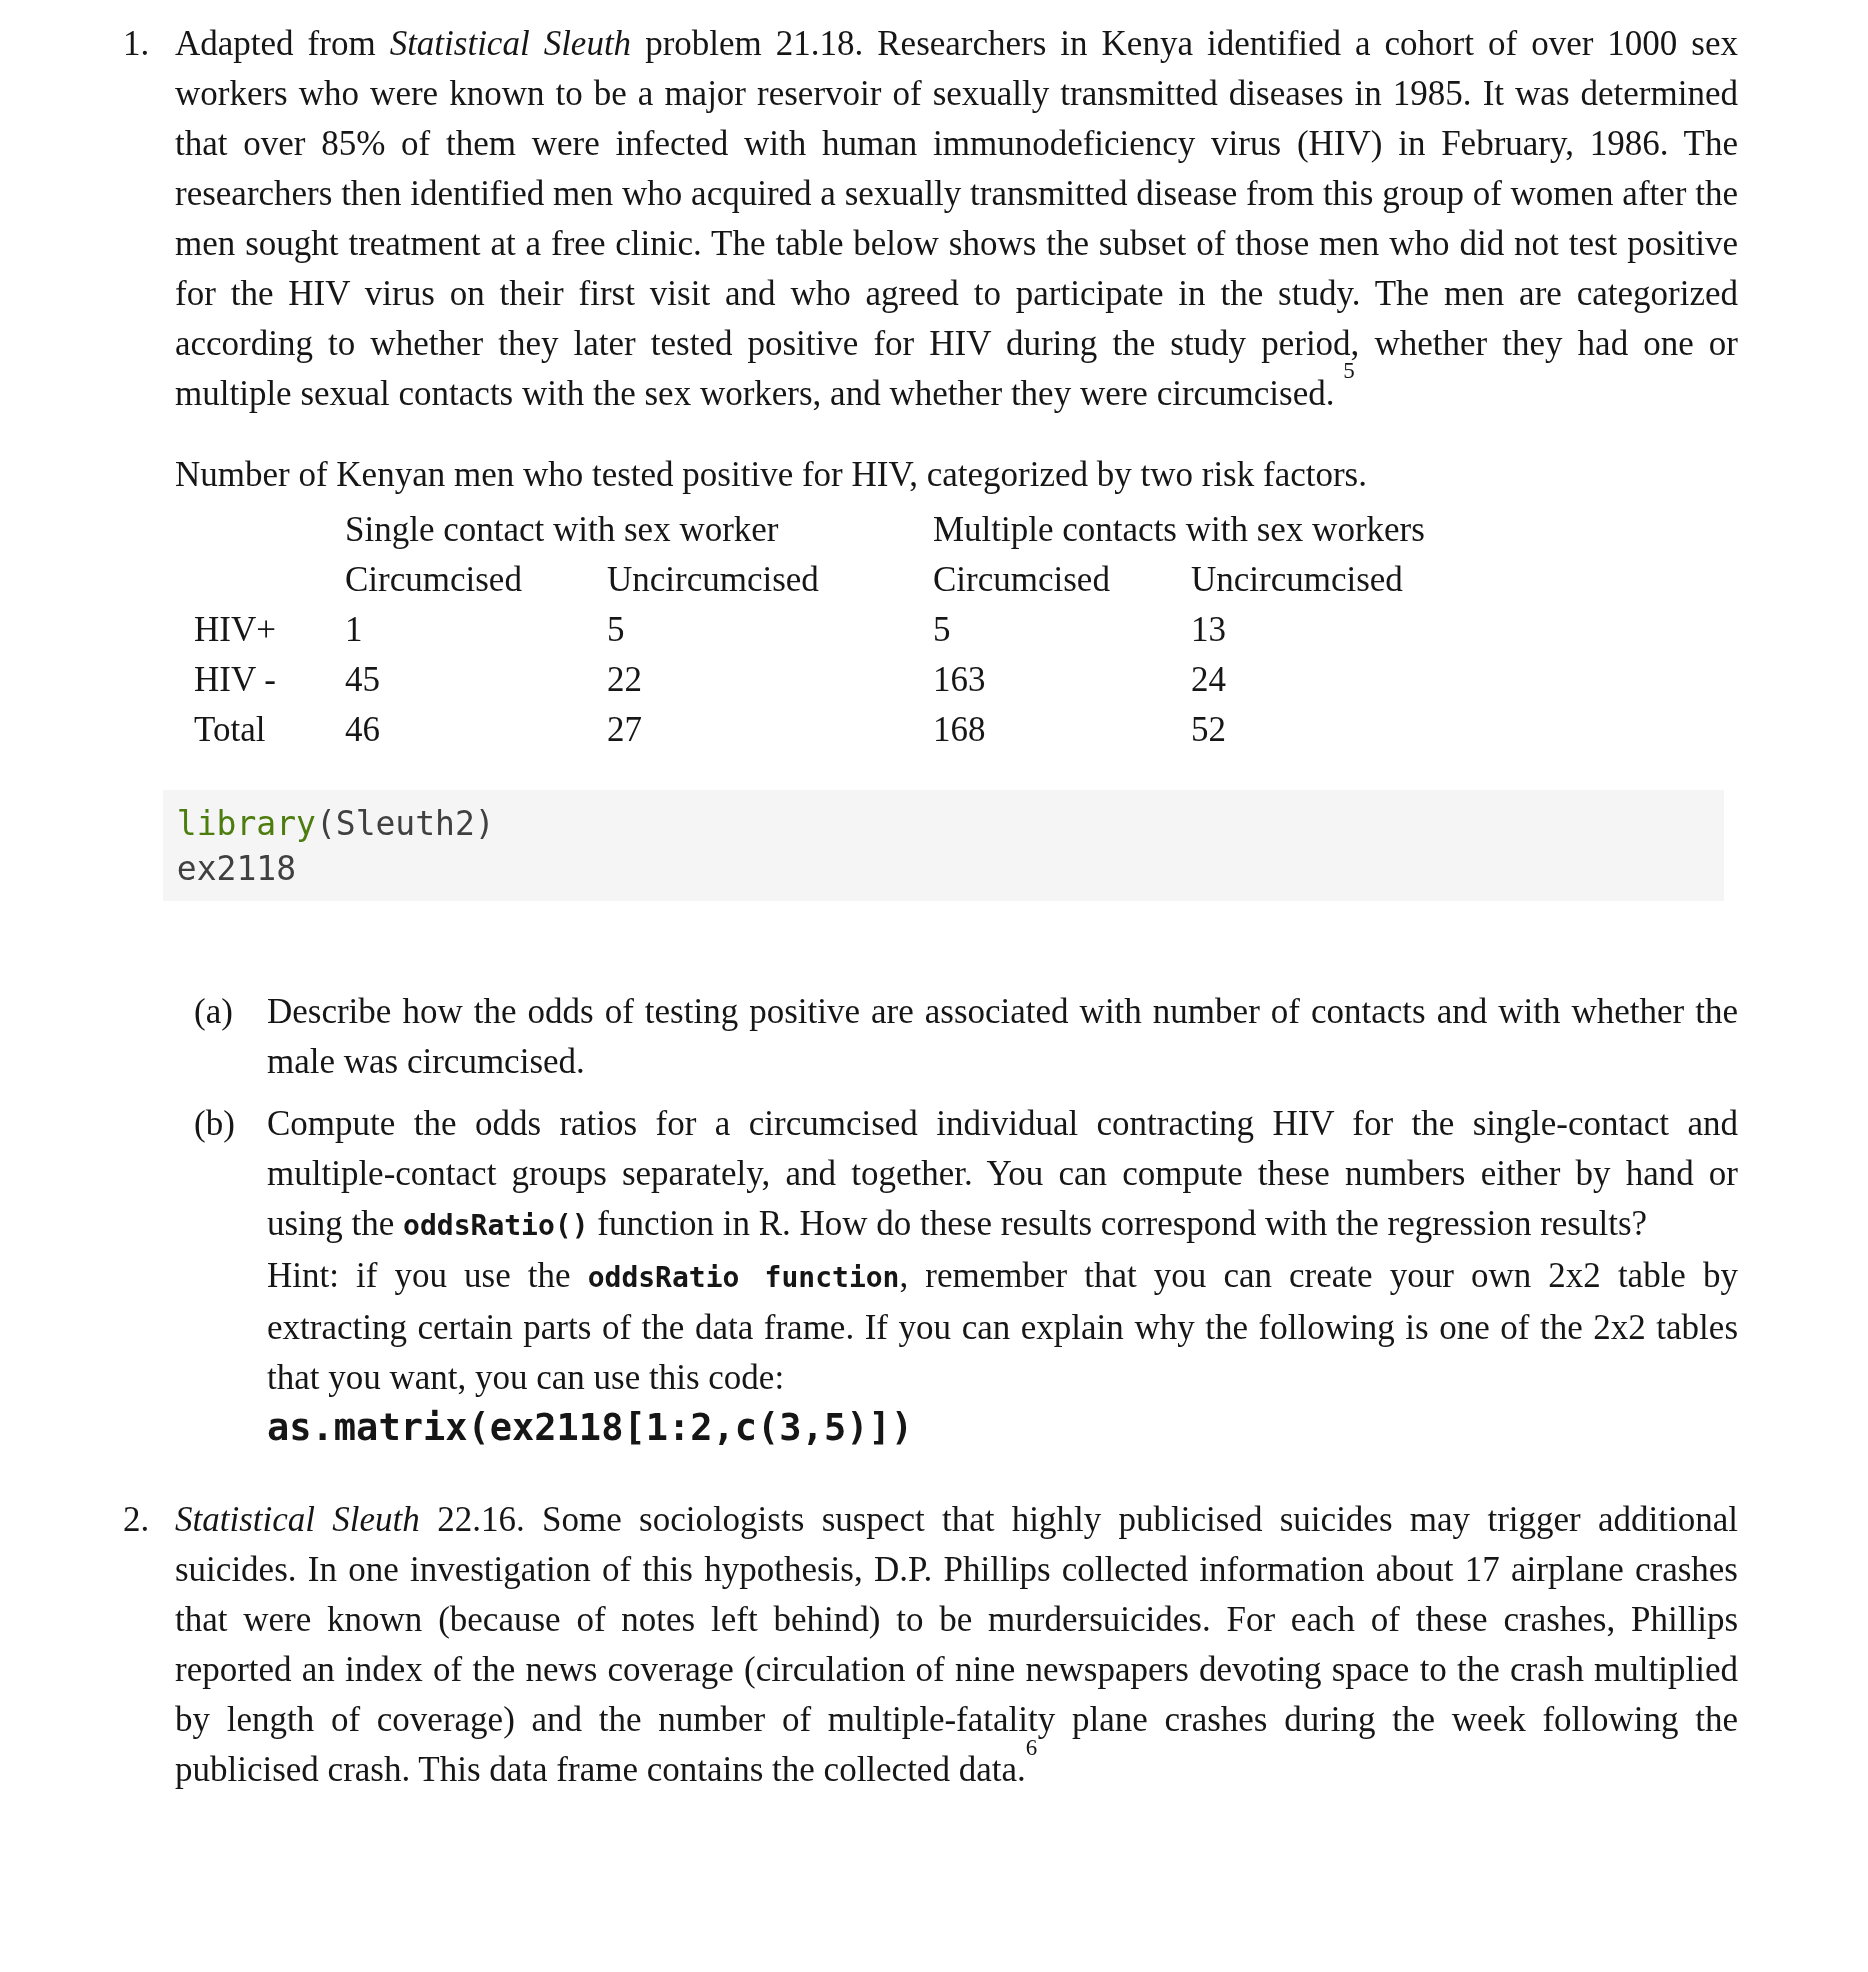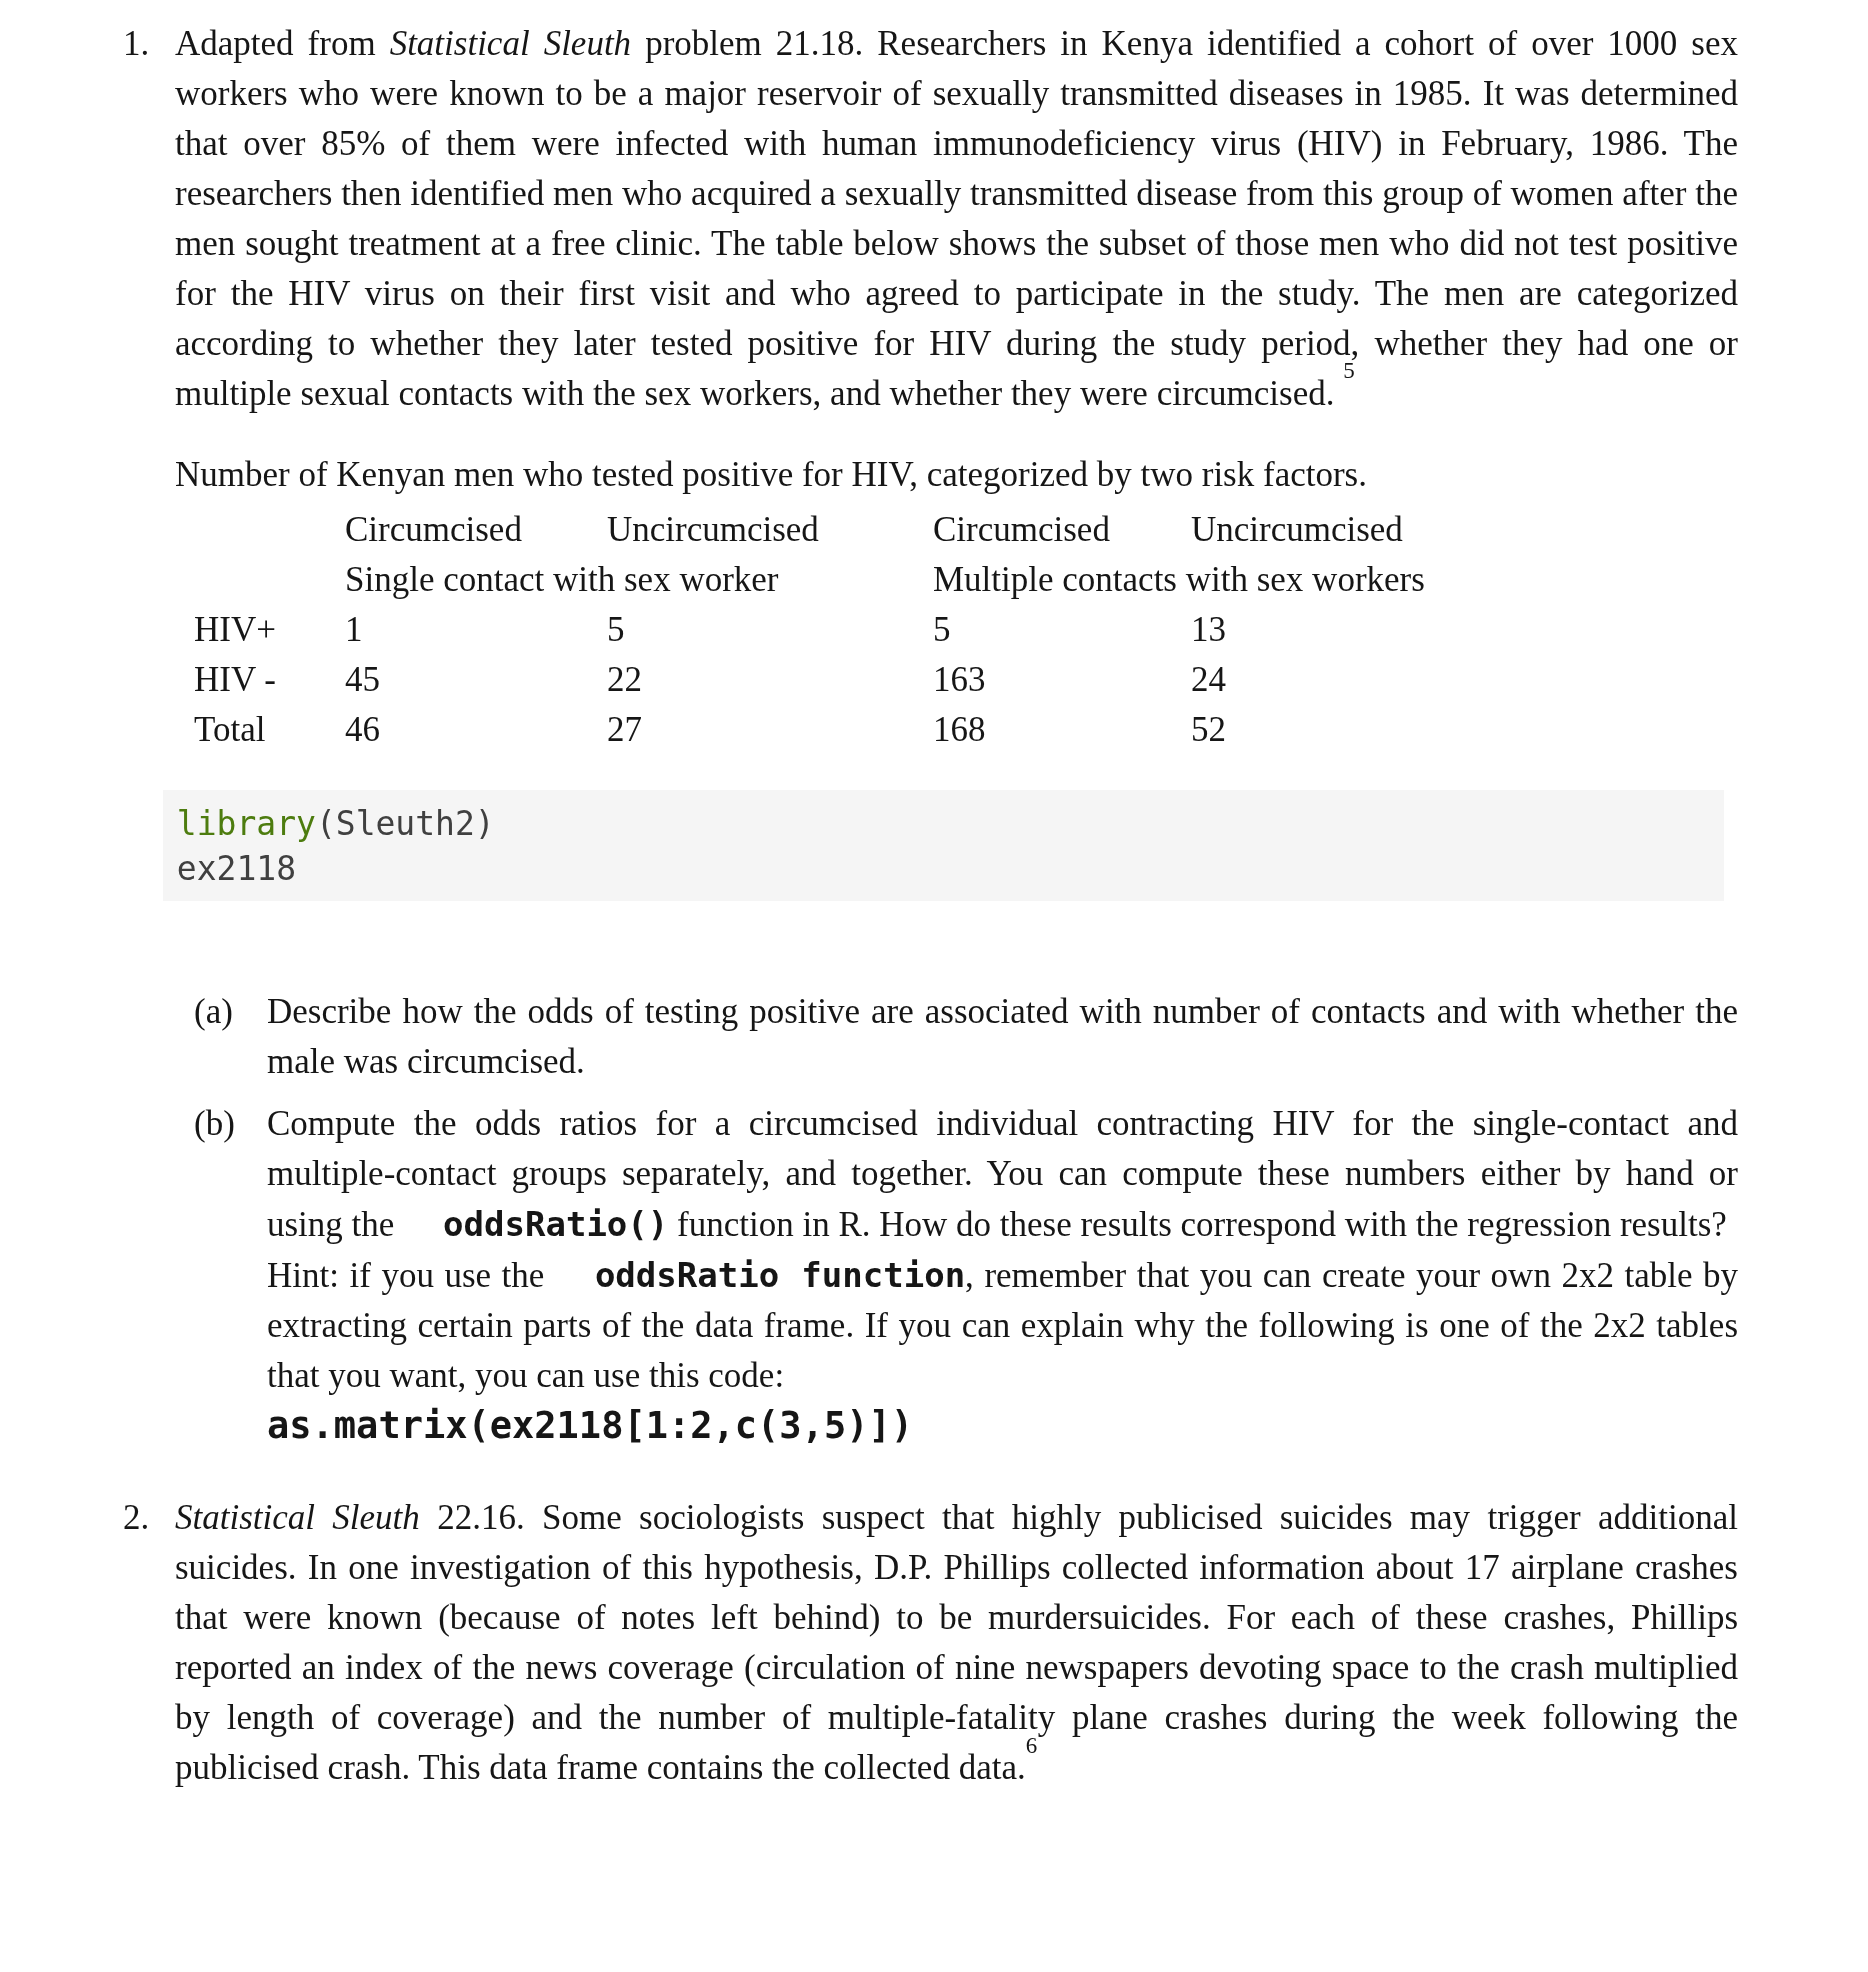--- a/index.html
+++ b/index.html
@@ -74,22 +74,21 @@
   .parts { margin-top: 86px; }
   .part { position: relative; padding-left: 92px; }
   .part + .part { margin-top: 12.2px; }
   .part-label { position: absolute; left: 19px; top: 0; }
   .part p { margin: 0; text-align: justify; }
   .hint { margin-top: 0.9px; }
 
   .icode {
     font-family: "DejaVu Sans Mono", monospace;
     font-weight: bold;
-    font-size: 34px;
-    margin-left: 40px;
+    font-size: 28px;
   }
   .codeline-standalone {
     display: block;
     font-family: "DejaVu Sans Mono", monospace;
     font-weight: bold;
     font-size: 37px;
   }
 
   .item2 { margin-top: 42px; }
 </style>
@@ -109,29 +108,29 @@
       <colgroup>
         <col class="c0">
           <col class="c1">
           <col class="c2">
           <col class="c3">
           <col class="c4">
       </colgroup>
       <tbody>
         <tr>
           <td></td>
+          <td colspan="2">Single contact with sex worker</td>
+          <td colspan="2">Multiple contacts with sex workers</td>
+        </tr>
+        <tr>
+          <td></td>
           <td>Circumcised</td>
           <td>Uncircumcised</td>
           <td>Circumcised</td>
           <td>Uncircumcised</td>
-        </tr>
-        <tr>
-          <td></td>
-          <td colspan="2">Single contact with sex worker</td>
-          <td colspan="2">Multiple contacts with sex workers</td>
         </tr>
         <tr>
           <td>HIV+</td>
           <td>1</td>
           <td>5</td>
           <td>5</td>
           <td>13</td>
         </tr>
         <tr>
           <td>HIV -</td>

